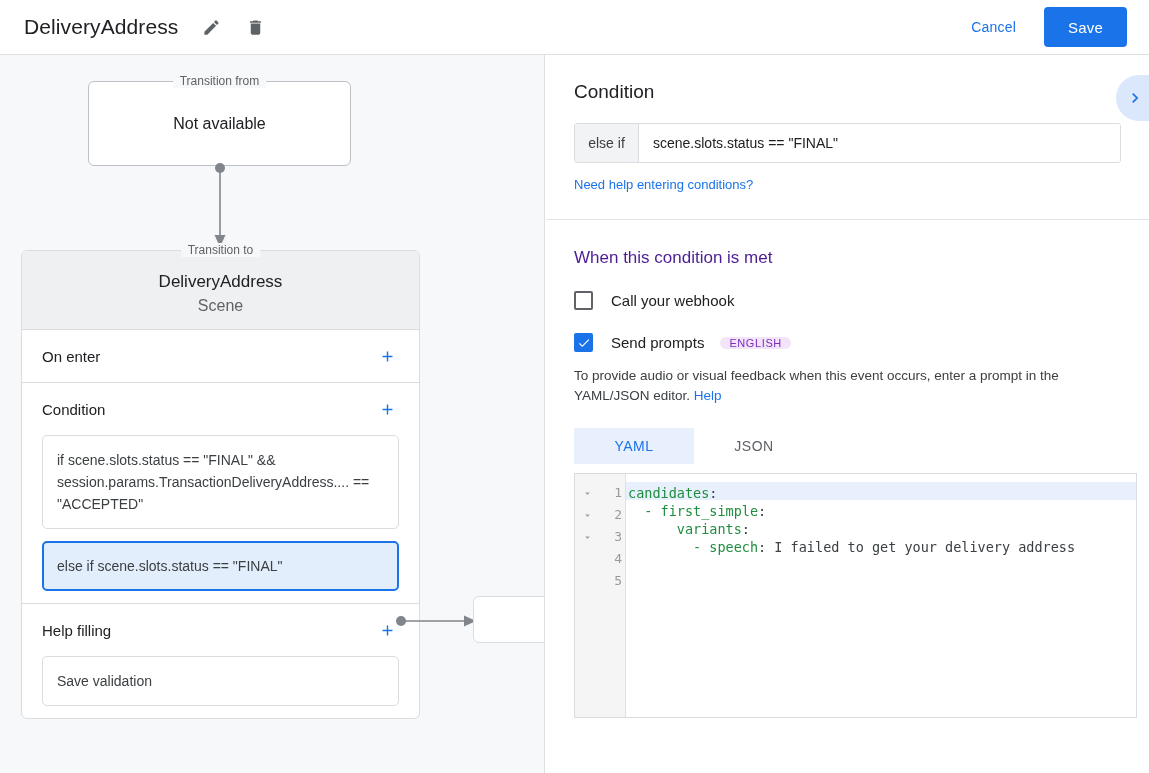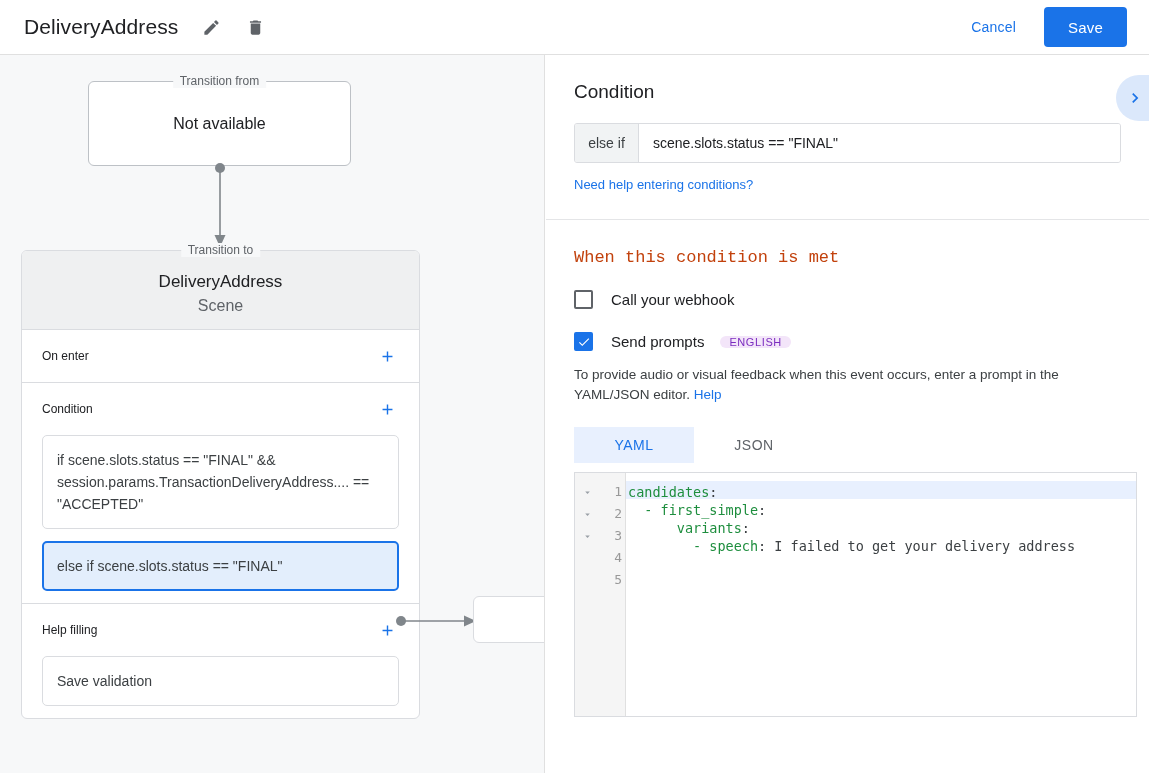--- a/index.html
+++ b/index.html
@@ -111,21 +111,21 @@
   }
   #scene-name { font-size: 17px; color: #202124; }
   #scene-sub { font-size: 16px; color: #5f6368; margin-top: 5px; }
 
   .section { border-bottom: 1px solid #dadce0; padding: 0 20px 0 20px; }
   .section:last-child { border-bottom: none; }
   .section-head {
     display: flex; align-items: center; justify-content: space-between;
     height: 52px;
   }
-  .section-title { font-size: 12px; color: #202124; }
+  .section-title { font-size: 15px; color: #202124; }
   .plus-btn {
     width: 24px; height: 24px;
     display: flex; align-items: center; justify-content: center;
     cursor: pointer;
   }
   .item-box {
     border: 1px solid #dadce0; border-radius: 5px;
     background: #ffffff;
     padding: 13px 14px;
     font-size: 14px; color: #3c4043;
@@ -192,21 +192,21 @@
     border: none; outline: none;
     font-family: inherit;
   }
   #cond-help-link {
     display: inline-block; margin-top: 14px;
     font-size: 13px; color: #1a73e8;
     text-decoration: none; cursor: pointer;
   }
 
   #met-section { padding: 28px 28px 0 28px; }
-  .panel-h2 { font-size: 17px; color: #c2410c; font-weight: 400; font-family: Liberation Mono, monospace; }
+  .panel-h2 { font-size: 17px; color: #4c1d95; font-weight: 400; }
 
   .cb-row { display: flex; align-items: center; margin-top: 23px; }
   .checkbox {
     width: 19px; height: 19px;
     border: 2px solid #5f6368;
     border-radius: 2px;
     background: #fff;
     cursor: pointer;
     flex: none;
   }

